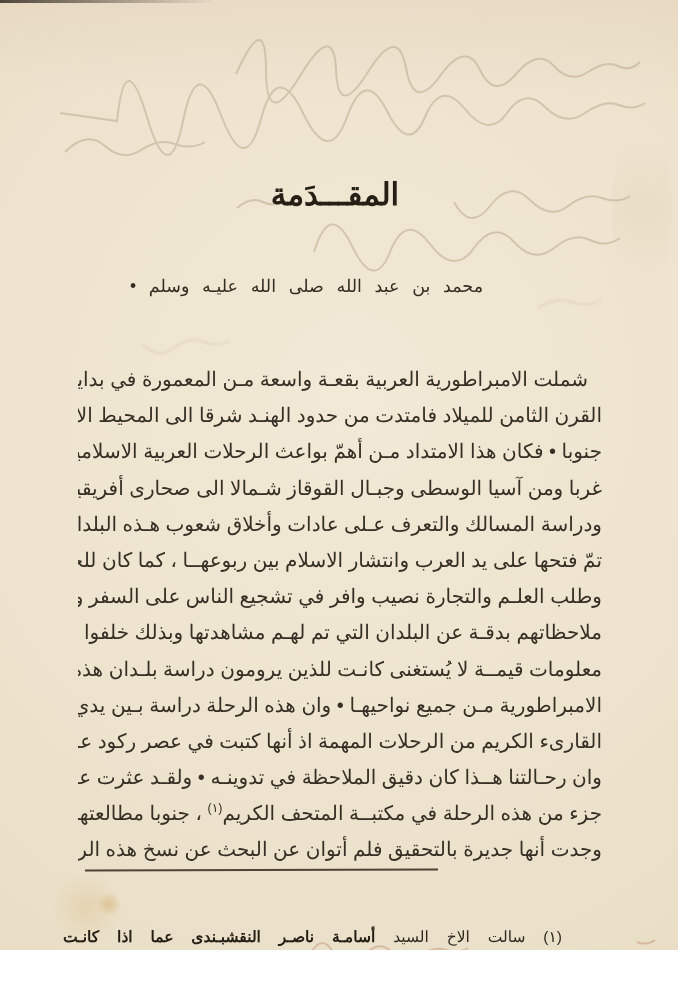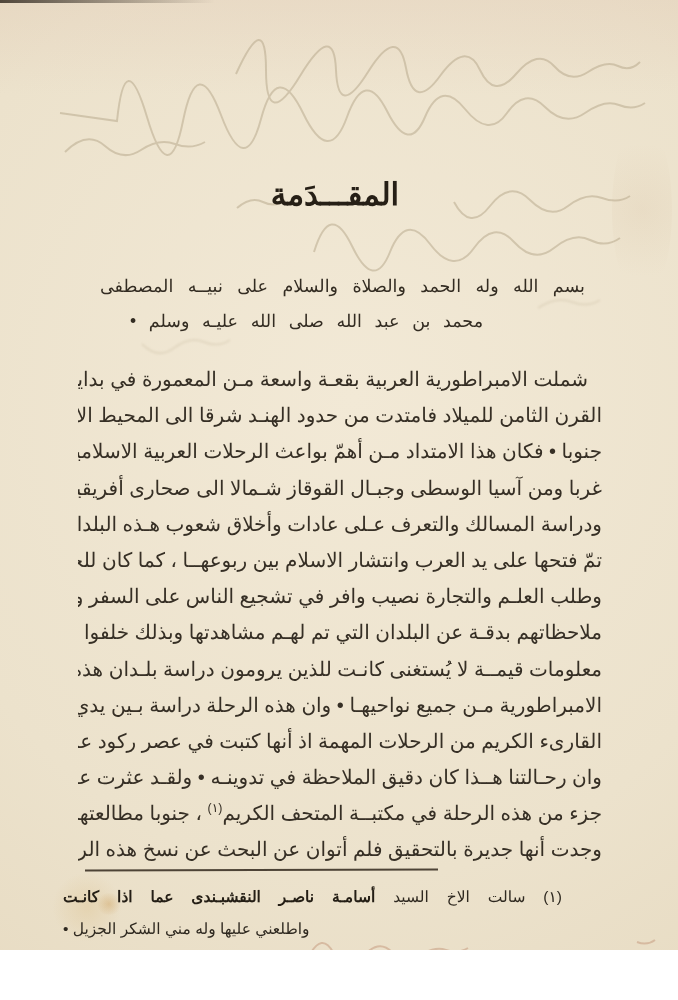--- a/index.html
+++ b/index.html
@@ -55,21 +55,21 @@
   .fn-rule{
     position:absolute;top:869px;left:85px;width:353px;height:2px;
     background:#4d4336;transform:rotate(-.2deg);
   }
   .footnote{
     position:absolute;top:881px;right:76px;left:63px;
     font-size:15.5px;color:#2f2920;
   }
   .footnote .fl{height:32px;line-height:32px;
     text-align:justify;text-align-last:justify;text-justify:inter-word;
-    overflow:hidden;white-space:nowrap;}
+    overflow:hidden;white-space:nowrap;margin-top:40px;}
   .footnote .fl1{padding-right:40px;}
   .footnote .fl3{text-align:right;text-align-last:left;}
   .footnote .b{font-weight:bold;color:#241e15;}
 
   .pageno{
     position:absolute;top:972px;left:0;right:0;
     text-align:center;font-size:26px;font-weight:bold;color:#2c261d;
   }
 </style>
 </head>
@@ -97,21 +97,20 @@
     </g>
     <g fill="none" stroke="#c79d82" stroke-width="2" opacity="0.55" style="filter:blur(0.6px)">
       <path d="M468,948 q-10,6 -22,2 t-26,6 t-28,-4 t-30,6 t-28,-4 t-26,4"></path>
       <path d="M655,940 q-8,6 -18,2"></path>
     </g>
   </svg>
 
   <div class="title">المقـــدَمة</div>
 
   <div class="basmala">
-    <div class="bl">بسم الله وله الحمد والصلاة والسلام على نبيــه المصطفى</div>
     <div class="bl bl2">محمد بن عبد الله صلى الله عليـه وسلم •</div>
   </div>
 
   <div class="bodytext">
     <div class="ln first">شملت الامبراطورية العربية بقعـة واسعة مـن المعمورة في بدايـة</div>
     <div class="ln">القرن الثامن للميلاد فامتدت من حدود الهنـد شرقا الى المحيط الاطلسي</div>
     <div class="ln">جنوبا • فكان هذا الامتداد مـن أهمّ بواعث الرحلات العربية الاسلامية</div>
     <div class="ln">غربا ومن آسيا الوسطى وجبـال القوقاز شـمالا الى صحارى أفريقيـا</div>
     <div class="ln">ودراسة المسالك والتعرف عـلى عادات وأخلاق شعوب هـذه البلدان التي</div>
     <div class="ln">تمّ فتحها على يد العرب وانتشار الاسلام بين ربوعهــا ، كما كان للحج</div>

